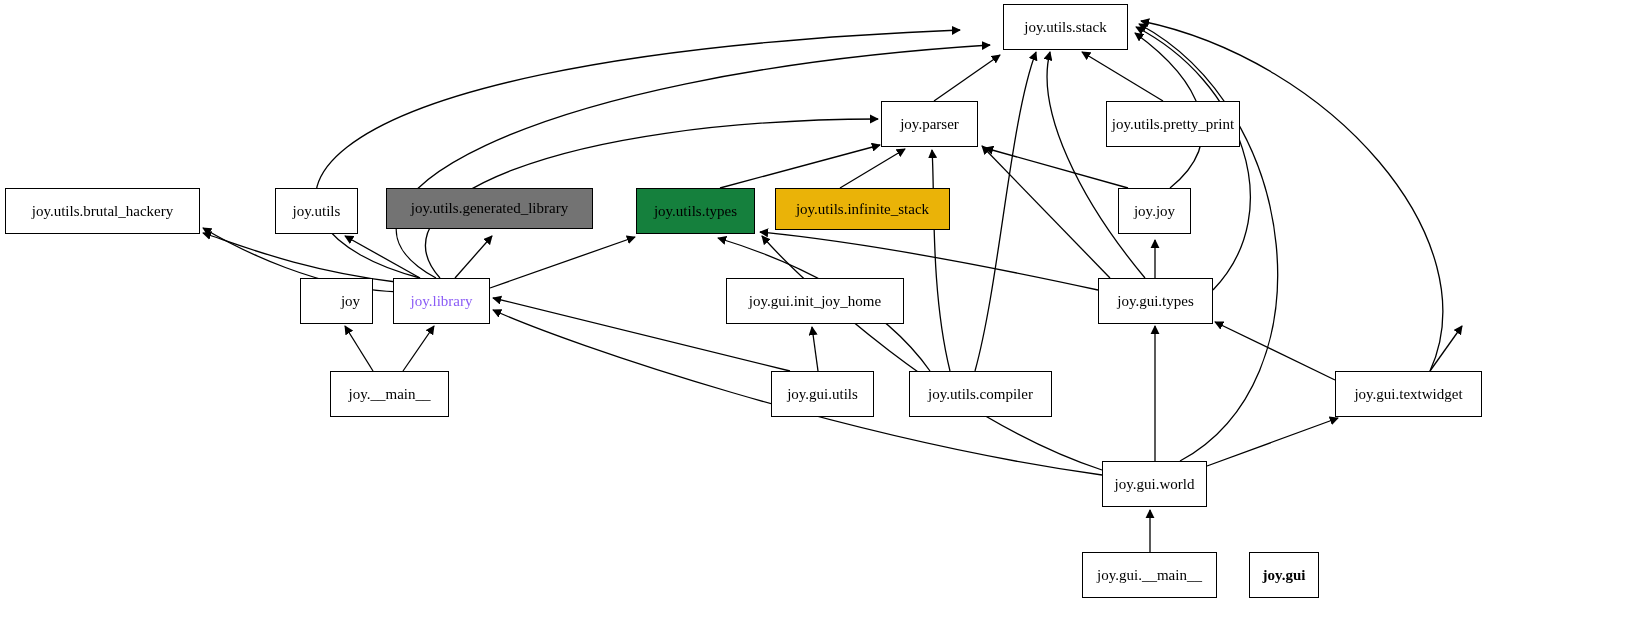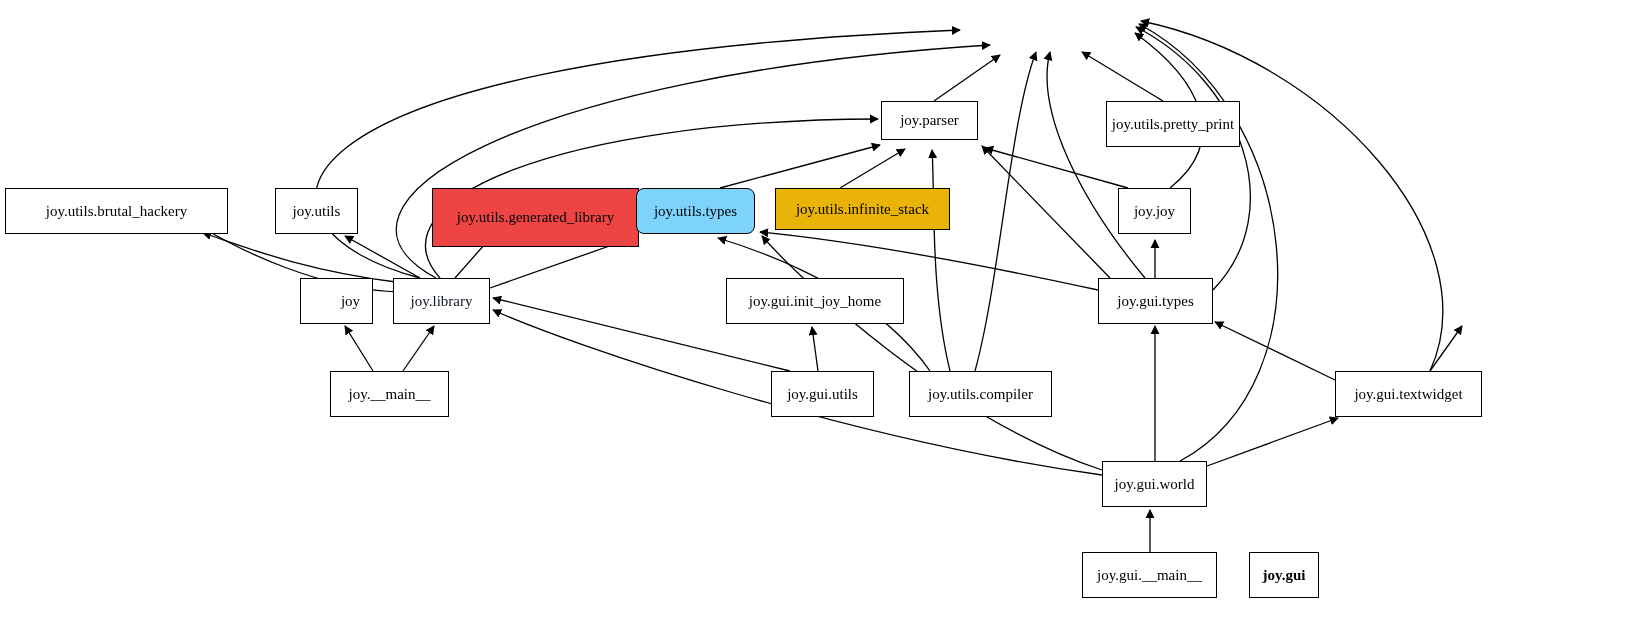--- a/index.html
+++ b/index.html
@@ -79,48 +79,51 @@
         <path d="M 1102,475 C 850,440 570,345 493,310" marker-end="url(#arrow)" stroke="#000000"></path>
         <path d="M 818,371 L 812,327" marker-end="url(#arrow)" stroke="#000000"></path>
         <path d="M 1155,461 L 1155,326" marker-end="url(#arrow)" stroke="#000000"></path>
         <path d="M 1335,380 L 1215,322" marker-end="url(#arrow)" stroke="#000000"></path>
         <path d="M 1430,371 L 1462,326" marker-end="url(#arrow)" stroke="#000000"></path>
         <path d="M 1207,466 L 1338,418" marker-end="url(#arrow)" stroke="#000000"></path>
         <path d="M 1150,552 L 1150,510" marker-end="url(#arrow)" stroke="#000000"></path>
       </g>
   </svg>
 
-    <div class="gnode" style="left: 881px; top: 101px; width: 97px; height: 39px; background: rgb(255, 255, 255); border-color: rgb(0, 0, 0); color: rgb(0, 0, 0);">
+<div class="gnode" style="left: 1003px; top: 4px; width: 125px; height: 46px; background: rgb(255, 255, 255); border-color: rgb(0, 0, 0); color: rgb(0, 0, 0);">
+      <span>joy.utils.stack</span>
+    </div>
+    <div class="gnode" style="left: 881px; top: 101px; width: 97px; height: 46px; background: rgb(255, 255, 255); border-color: rgb(0, 0, 0); color: rgb(0, 0, 0);">
       <span>joy.parser</span>
     </div>
     <div class="gnode" style="left: 1106px; top: 101px; width: 134px; height: 46px; background: rgb(255, 255, 255); border-color: rgb(0, 0, 0); color: rgb(0, 0, 0);">
       <span>joy.utils.pretty_print</span>
     </div>
-    <div class="gnode" style="left: 5px; top: 188px; width: 223px; height: 46px; background: rgb(255, 255, 255); border-color: rgb(0, 0, 0); color: rgb(0, 0, 0);">
+    <div class="gnode" style="left: 5px; top: 188px; width: 195px; height: 46px; background: rgb(255, 255, 255); border-color: rgb(0, 0, 0); color: rgb(0, 0, 0);">
       <span>joy.utils.brutal_hackery</span>
     </div>
     <div class="gnode" style="left: 275px; top: 188px; width: 83px; height: 46px; background: rgb(255, 255, 255); border-color: rgb(0, 0, 0); color: rgb(0, 0, 0);">
       <span>joy.utils</span>
     </div>
-    <div class="gnode" style="left: 432px; top: 188px; width: 207px; height: 59px; background: #ef4444; border-color: rgb(0, 0, 0); color: rgb(0, 0, 0);">
+    <div class="gnode" style="left: 386px; top: 188px; width: 207px; height: 41px; background: #737373; border-color: rgb(0, 0, 0); color: rgb(0, 0, 0);">
       <span>joy.utils.generated_library</span>
     </div>
-    <div class="gnode" style="left: 636px; top: 188px; width: 119px; height: 46px; background: #7dd3fc; border-color: rgb(0, 0, 0); color: rgb(0, 0, 0); border-radius: 8px;">
+    <div class="gnode" style="left: 636px; top: 188px; width: 119px; height: 46px; background: #15803d; border-color: rgb(0, 0, 0); color: rgb(0, 0, 0);">
       <span>joy.utils.types</span>
     </div>
     <div class="gnode" style="left: 775px; top: 188px; width: 175px; height: 42px; background: #eab308; border-color: rgb(0, 0, 0); color: rgb(0, 0, 0);">
       <span>joy.utils.infinite_stack</span>
     </div>
     <div class="gnode" style="left: 1118px; top: 188px; width: 73px; height: 46px; background: rgb(255, 255, 255); border-color: rgb(0, 0, 0); color: rgb(0, 0, 0);">
       <span>joy.joy</span>
     </div>
     <div class="gnode" style="left: 300px; top: 278px; width: 73px; height: 46px; background: rgb(255, 255, 255); border-color: rgb(0, 0, 0); color: rgb(0, 0, 0); padding-left: 28px;">
       <span>joy</span>
     </div>
-    <div class="gnode" style="left: 393px; top: 278px; width: 97px; height: 46px; background: rgb(255, 255, 255); border-color: rgb(0, 0, 0); color: #0f172a;">
+    <div class="gnode" style="left: 393px; top: 278px; width: 97px; height: 46px; background: rgb(255, 255, 255); border-color: rgb(0, 0, 0); color: #8b5cf6;">
       <span>joy.library</span>
     </div>
     <div class="gnode" style="left: 726px; top: 278px; width: 178px; height: 46px; background: rgb(255, 255, 255); border-color: rgb(0, 0, 0); color: rgb(0, 0, 0);">
       <span>joy.gui.init_joy_home</span>
     </div>
     <div class="gnode" style="left: 1098px; top: 278px; width: 115px; height: 46px; background: rgb(255, 255, 255); border-color: rgb(0, 0, 0); color: rgb(0, 0, 0);">
       <span>joy.gui.types</span>
     </div>
     <div class="gnode" style="left: 330px; top: 371px; width: 119px; height: 46px; background: rgb(255, 255, 255); border-color: rgb(0, 0, 0); color: rgb(0, 0, 0);">
       <span>joy.__main__</span>

